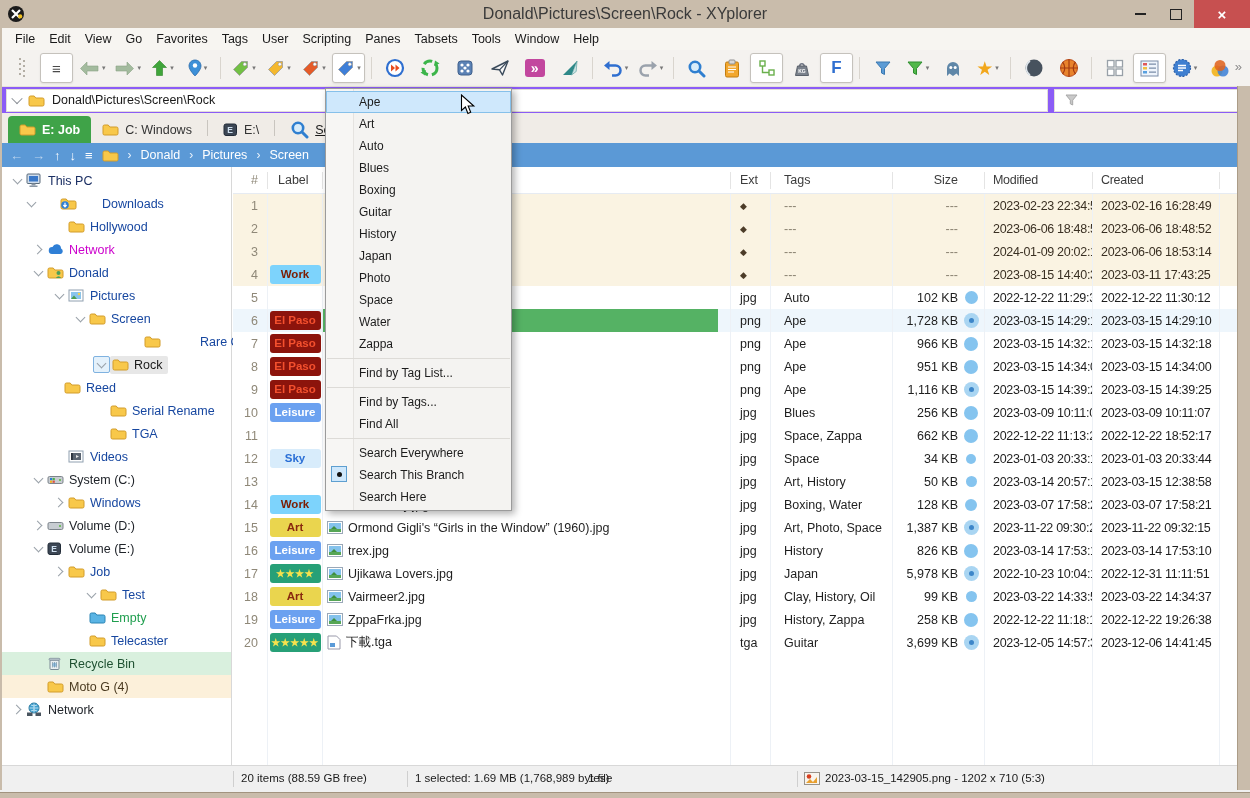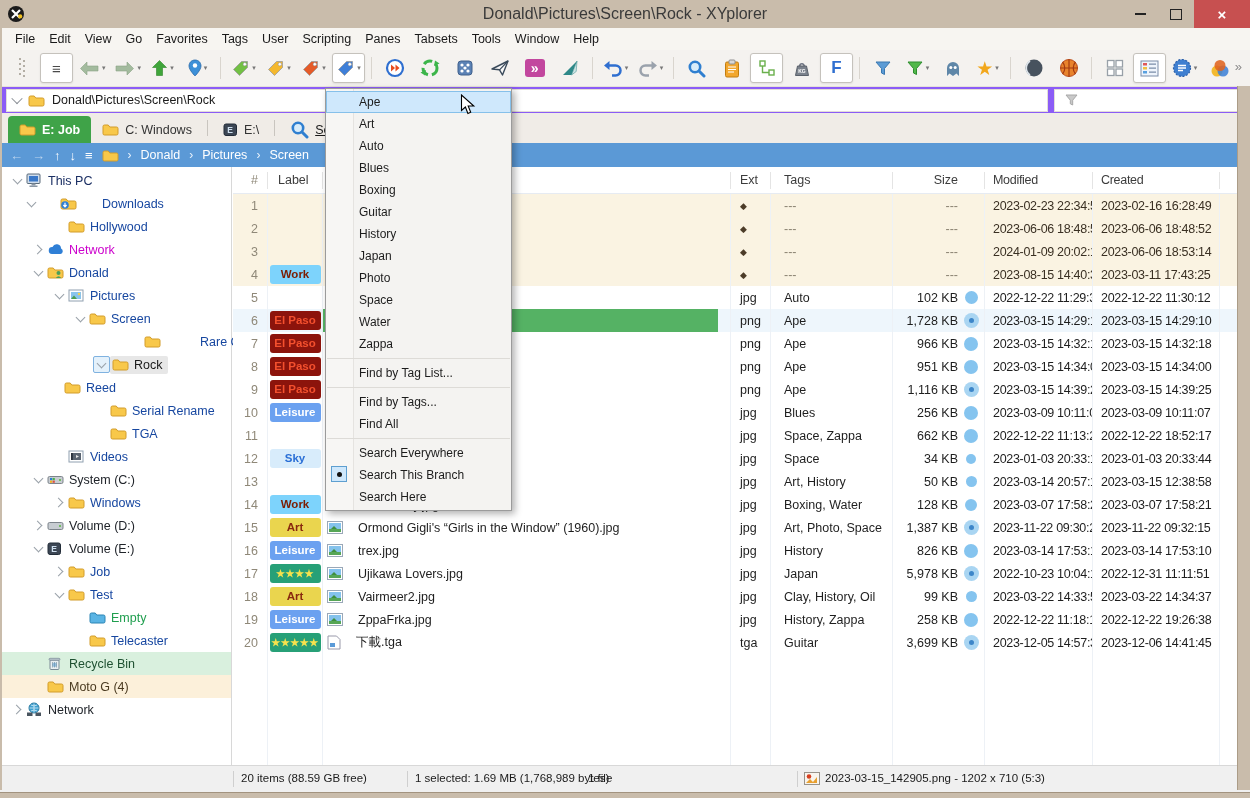--- a/index.html
+++ b/index.html
@@ -59,21 +59,21 @@
   .tlab{margin-left:1px;}
   
   .list{position:absolute;left:233px;top:0;width:1004px;height:100%;background:#fff;}
   .lhead{height:27px;display:flex;align-items:center;font-size:12.5px;color:#3c3c3c;border-bottom:1px solid #e6ebf2;box-sizing:border-box;}
   .lhead .cell{border-right:1px solid #e4e4e4;height:17px;display:flex;align-items:center;}
   .lrow{height:23px;display:flex;align-items:stretch;font-size:12.5px;color:#1e1e1e;}
   .cell{box-sizing:border-box;flex:none;display:flex;align-items:center;overflow:hidden;white-space:nowrap;}
   .lrow .cell{border-right:1px solid #edf1f6;}
   .c0{width:35px;justify-content:flex-end;padding-right:9px;color:#8f8878;}
   .c1{width:55px;justify-content:center;}
-  .c2{width:408px;padding-left:4px;gap:15px;}
+  .c2{width:408px;padding-left:4px;gap:5px;}
   .c3{width:40px;padding-left:9px;}
   .c4{width:122px;padding-left:13px;}
   .c5{width:92px;}
   .c6{width:108px;padding-left:8px;letter-spacing:-0.3px;}
   .c7{width:127px;padding-left:8px;letter-spacing:-0.3px;}
   .cream{background:#faf3e2;color:#3a3023;}
   .selrow{background:#eef6fc;}
   .selbar{background:linear-gradient(to right,#55b264 0,#55b264 395px,transparent 395px);color:#fff;}
   .sizetxt{flex:1;text-align:right;}
   .circzone{width:26px;display:flex;align-items:center;justify-content:center;}
@@ -715,21 +715,21 @@
           <span class="texp">
             <span class="chev-r"></span>
           </span>
           <span class="ticon">
             <svg width="17" height="13">
               <path d="M1 3.5 Q1 2 2.5 2 H6.2 L7.8 4 H14.5 Q16 4 16 5.5 V10.5 Q16 12 14.5 12 H2.5 Q1 12 1 10.5 Z" fill="#f8c84a" stroke="#d29c2a"></path>
             </svg>
           </span>
           <span class="tlab" style="color: rgb(23, 71, 160);">Job</span>
         </div>
-        <div class="trow" style="padding-left: 50px;">
+        <div class="trow" style="padding-left: 50px; margin-left: 32px;">
           <span class="texp">
             <span class="chev-v"></span>
           </span>
           <span class="ticon">
             <svg width="17" height="13">
               <path d="M1 3.5 Q1 2 2.5 2 H6.2 L7.8 4 H14.5 Q16 4 16 5.5 V10.5 Q16 12 14.5 12 H2.5 Q1 12 1 10.5 Z" fill="#f8c84a" stroke="#d29c2a"></path>
             </svg>
           </span>
           <span class="tlab" style="color: rgb(23, 71, 160);">Test</span>
         </div>

